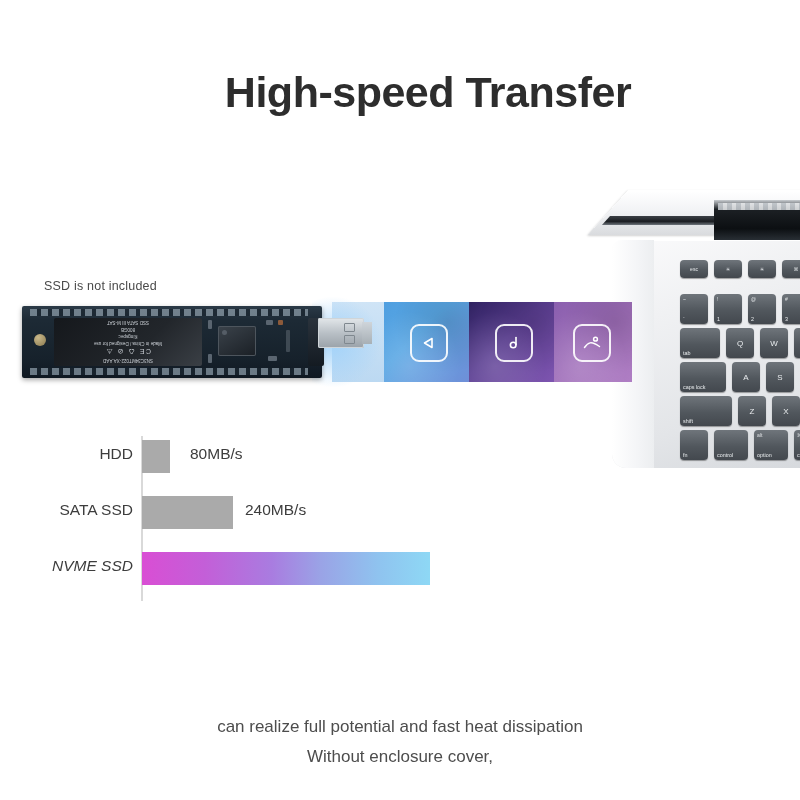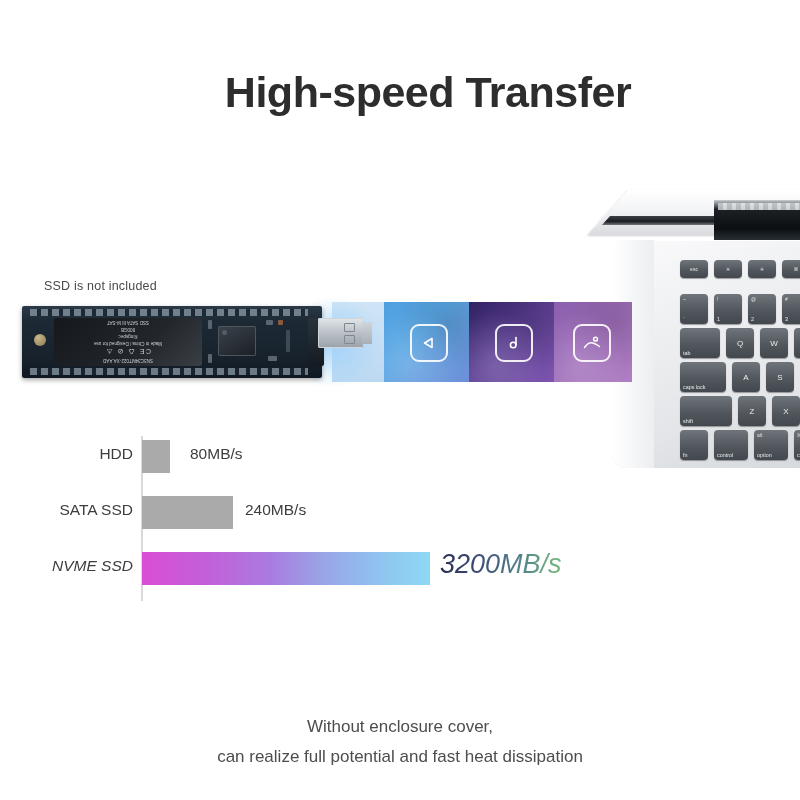--- a/index.html
+++ b/index.html
@@ -348,22 +348,21 @@
 
     <div class="row" style="top:56px;">
       <div class="cat-wrap" style="top:9px;">SATA SSD</div>
       <div class="bar gray" style="top:4px;width:91px;"></div>
       <div class="val" style="left:215px;top:9px;">240MB/s</div>
     </div>
 
     <div class="row" style="top:112px;font-style:italic;">
       <div class="cat-wrap" style="top:9px;">NVME SSD</div>
       <div class="bar grad" style="top:4px;width:288px;"></div>
-      <div class="val big" style="left:410px;top:1px;">3200MB/s</div>
     </div>
   </div>
 
   <div class="caption">
+    <div>can realize full potential and fast heat dissipation</div>
     <div>Without enclosure cover,</div>
-    <div>can realize full potential and fast heat dissipation</div>
   </div>
 
 </div>
 
 </body></html>

